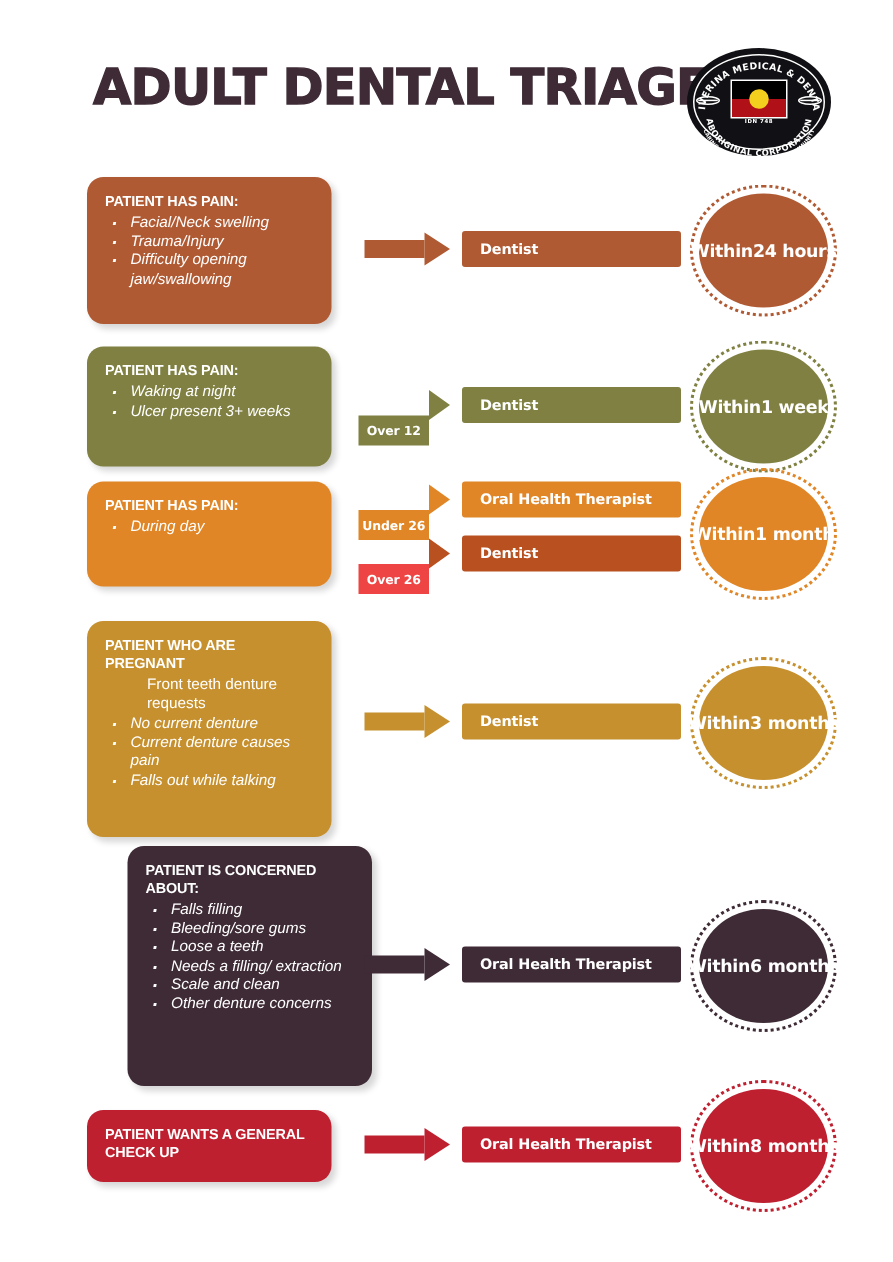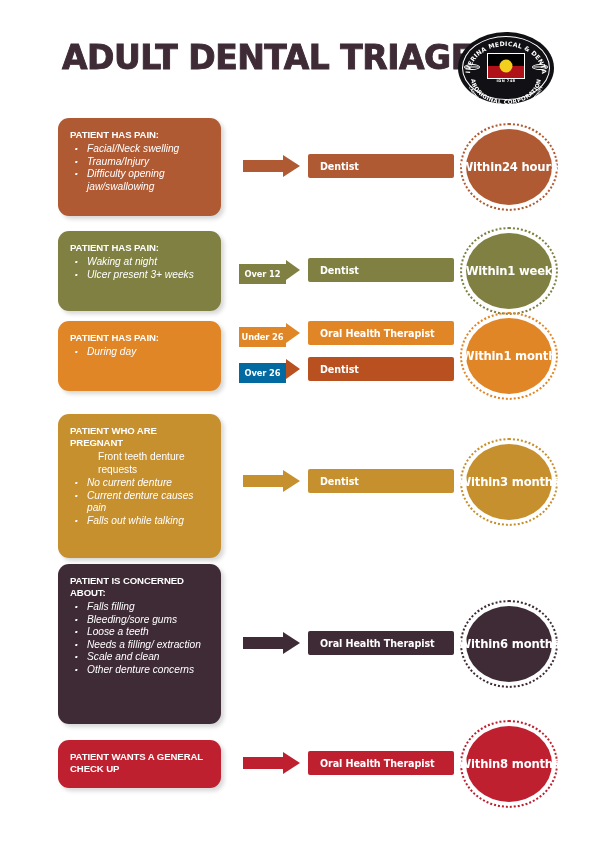--- a/index.html
+++ b/index.html
@@ -91,21 +91,21 @@
   .arrow{ position:absolute; height:22px; }
   .arrow .shaft{ position:absolute; left:0; top:5px; height:12px; }
   .arrow .head{
     position:absolute; top:0; width:0; height:0;
     border-top:11px solid transparent;
     border-bottom:11px solid transparent;
   }
   
   .tagarrow{ position:absolute; height:20px; }
   .tagarrow .body{
-    position:absolute; left:0; top:4px; height:20px;
+    position:absolute; left:0; top:17px; height:20px;
     display:flex; align-items:center; justify-content:center;
     color:#fff; font-size:8.3px; font-weight:bold;
     font-family:"DejaVu Sans", sans-serif; letter-spacing:-0.1px;
     padding:0 23px; white-space:nowrap;
   }
   .tagarrow .tip{
     position:absolute; top:0; width:0; height:0;
     border-top:10px solid transparent;
     border-bottom:10px solid transparent;
   }
@@ -222,21 +222,21 @@
           <ul>
             <li>During day</li>
           </ul>
         </div>
         <div class="tagarrow" style="left: 239px; top: 323px;">
           <div class="body" style="background: rgb(224, 134, 39); width: 47px;">Under 26</div>
           <div class="tip" style="left: 47px; border-left: 14px solid rgb(224, 134, 39);"></div>
         </div>
         <div class="bar" style="left: 308px; width: 146px; top: 321px; background: rgb(224, 134, 39);">Oral Health Therapist</div>
         <div class="tagarrow" style="left: 239px; top: 359px;">
-          <div class="body" style="background: #0369a1; width: 47px;">Over 26</div>
+          <div class="body" style="background: #ef4444; width: 47px;">Over 26</div>
           <div class="tip" style="left: 47px; border-left: 14px solid rgb(184, 80, 31);"></div>
         </div>
         <div class="bar" style="left: 308px; width: 146px; top: 357px; background: rgb(184, 80, 31);">Dentist</div>
         <div class="dots" style="left: 460px; top: 312px; border-color: rgb(224, 134, 39);"></div>
         <div class="circle" style="left: 466px; top: 318px; background: rgb(224, 134, 39);">
           <span>Within</span>
           <span>1 month</span>
         </div>
       </div>
       <div class="row" style="top: 0px;">
@@ -254,21 +254,21 @@
           <div class="head" style="left: 40px; border-left: 17px solid rgb(198, 144, 47);"></div>
         </div>
         <div class="bar" style="left: 308px; width: 146px; top: 469px; background: rgb(198, 144, 47);">Dentist</div>
         <div class="dots" style="left: 460px; top: 438px; border-color: rgb(198, 144, 47);"></div>
         <div class="circle" style="left: 466px; top: 444px; background: rgb(198, 144, 47);">
           <span>Within</span>
           <span>3 months</span>
         </div>
       </div>
       <div class="row" style="top: 0px;">
-        <div class="card" style="top: 564px; height: 160px; background: rgb(62, 43, 54);">
+        <div class="card" style="top: 564px; height: 160px; background: rgb(62, 43, 54); margin-left: 27px;">
           <h3>PATIENT IS CONCERNED ABOUT:</h3>
           <ul>
             <li>Falls filling</li>
             <li>Bleeding/sore gums</li>
             <li>Loose a teeth</li>
             <li>Needs a filling/ extraction</li>
             <li>Scale and clean</li>
             <li>Other denture concerns</li>
           </ul>
         </div>

